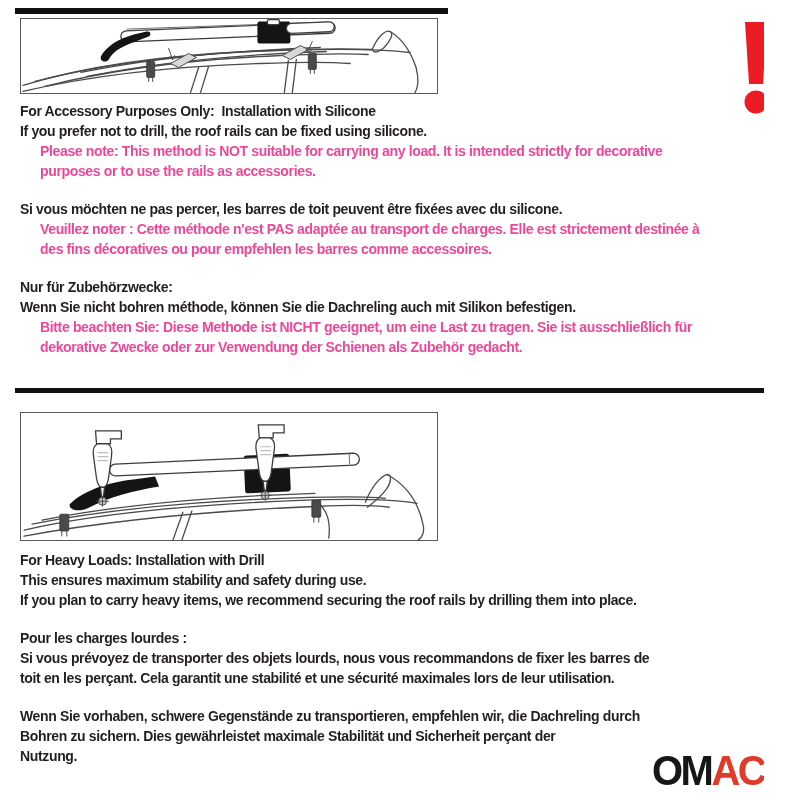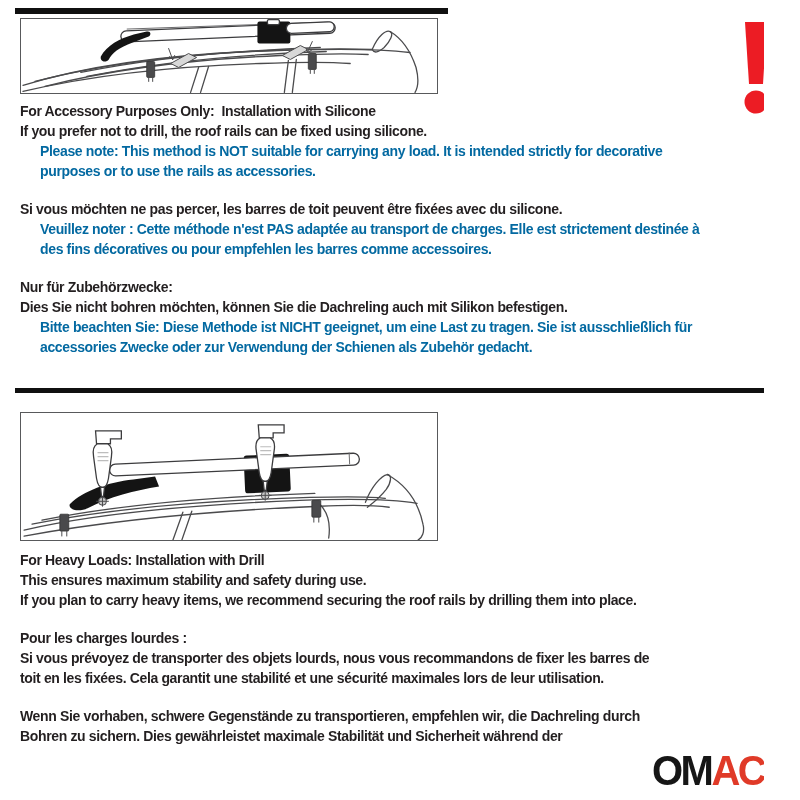--- a/index.html
+++ b/index.html
@@ -11,21 +11,21 @@
   .frame{position:absolute;border:1.5px solid #58595b;background:#ffffff;box-sizing:border-box;}
   #frame1{left:20px;top:18px;width:418px;height:76px;}
   #frame2{left:20px;top:412px;width:418px;height:129px;}
   .frame svg{display:block;width:100%;height:100%;}
   .textcol{position:absolute;left:20px;}
   #textcol1{top:101px;}
   #textcol2{top:550px;}
   .tblock{margin-bottom:18px;}
   .line{font-weight:700;font-size:14px;line-height:20px;letter-spacing:-0.35px;
         color:#231f20;white-space:pre;}
-  .line.red{color:#0369a1;padding-left:20px;}
+  .line.red{color:#ec4899;padding-left:20px;}
   #excl{position:absolute;left:740px;top:22px;width:34px;height:94px;}
   #logo{position:absolute;left:652px;top:750px;font-weight:900;font-size:40px;
         letter-spacing:-2.5px;line-height:40px;transform:scaleY(1.04);transform-origin:top left;
         white-space:pre;}
   #logo .lg-black{color:#161616;}
   #logo .lg-red{color:#e03a28;}
   .ln{stroke:#4b4b4d;stroke-width:1.3;fill:none;stroke-linecap:round;}
   .thin{stroke:#6b6b6d;stroke-width:1;fill:none;}
   .blk{fill:#141414;stroke:none;}
   .wht{fill:#ffffff;stroke:#3c3c3e;stroke-width:1.3;}
@@ -89,23 +89,23 @@
         <div class="line red">Please note: This method is NOT suitable for carrying any load. It is intended strictly for decorative</div>
         <div class="line red">purposes or to use the rails as accessories.</div>
       </div>
       <div class="tblock">
         <div class="line">Si vous möchten ne pas percer, les barres de toit peuvent être fixées avec du silicone.</div>
         <div class="line red">Veuillez noter : Cette méthode n'est PAS adaptée au transport de charges. Elle est strictement destinée à</div>
         <div class="line red">des fins décoratives ou pour empfehlen les barres comme accessoires.</div>
       </div>
       <div class="tblock">
         <div class="line">Nur für Zubehörzwecke:</div>
-        <div class="line">Dies Sie nicht bohren möchten, können Sie die Dachreling auch mit Silikon befestigen.</div>
+        <div class="line">Wenn Sie nicht bohren méthode, können Sie die Dachreling auch mit Silikon befestigen.</div>
         <div class="line red">Bitte beachten Sie: Diese Methode ist NICHT geeignet, um eine Last zu tragen. Sie ist ausschließlich für</div>
-        <div class="line red">accessories Zwecke oder zur Verwendung der Schienen als Zubehör gedacht.</div>
+        <div class="line red">dekorative Zwecke oder zur Verwendung der Schienen als Zubehör gedacht.</div>
       </div>
     </div>
 
   <div id="mid-bar" class="bar"></div>
 
   <div id="frame2" class="frame">
     <svg viewBox="0 0 417 128">
 
       <path class="ln" d="M2,118 C80,100 180,92 280,88 C340,86 375,87 398,91"></path>
       <path class="ln" d="M10,112 C90,96 190,88 290,85 C330,84 352,84 366,86"></path>
@@ -152,23 +152,24 @@
 
   <div id="textcol2" class="textcol">
       <div class="tblock">
         <div class="line">For Heavy Loads: Installation with Drill</div>
         <div class="line">This ensures maximum stability and safety during use.</div>
         <div class="line">If you plan to carry heavy items, we recommend securing the roof rails by drilling them into place.</div>
       </div>
       <div class="tblock">
         <div class="line">Pour les charges lourdes :</div>
         <div class="line">Si vous prévoyez de transporter des objets lourds, nous vous recommandons de fixer les barres de</div>
-        <div class="line">toit en les fixées. Cela garantit une stabilité et une sécurité maximales lors de leur utilisation.</div>
+        <div class="line">toit en les perçant. Cela garantit une stabilité et une sécurité maximales lors de leur utilisation.</div>
       </div>
       <div class="tblock">
         <div class="line">Wenn Sie vorhaben, schwere Gegenstände zu transportieren, empfehlen wir, die Dachreling durch</div>
-        <div class="line">Bohren zu sichern. Dies gewährleistet maximale Stabilität und Sicherheit während der</div>
+        <div class="line">Bohren zu sichern. Dies gewährleistet maximale Stabilität und Sicherheit perçant der</div>
+        <div class="line">Nutzung.</div>
       </div>
     </div>
 
   <div id="logo"><span class="lg-black">OM</span><span class="lg-red">AC</span></div>
 
 </div>
 
 </body></html>

